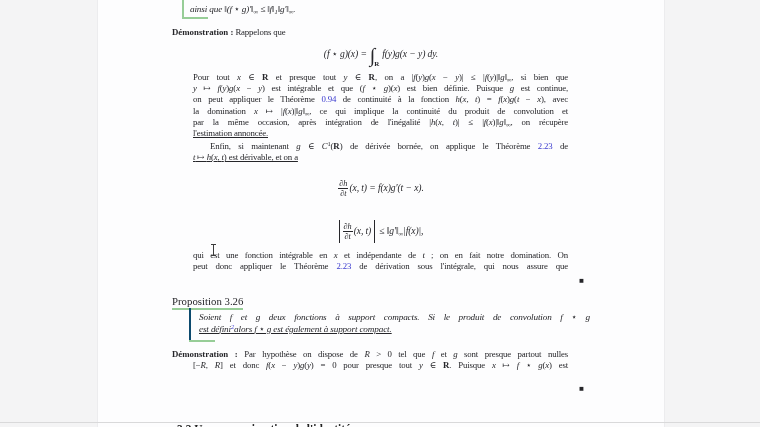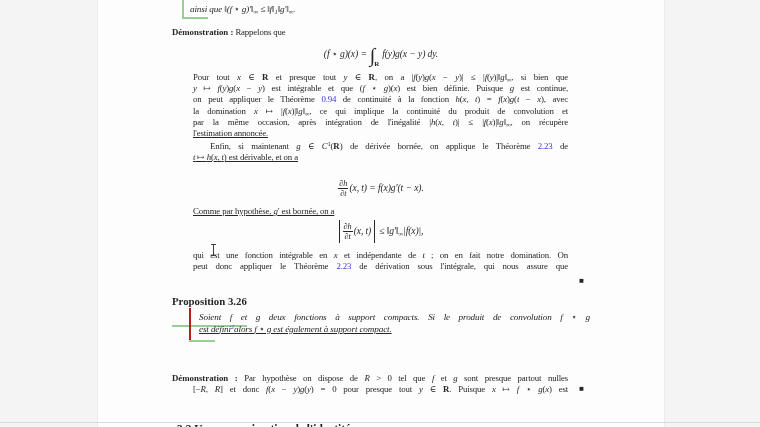--- a/index.html
+++ b/index.html
@@ -22,41 +22,41 @@
   .thm-end{
     position:absolute;left:10px;top:0;
     border-left:2px solid #97cd97;
     padding:3px 4px 4px 6px;font-style:italic;font-size:9.2px;
   }
   .thm-end::after{
     content:'';position:absolute;left:-2px;bottom:-1px;width:26px;height:2px;background:#97cd97;
   }
   .prop-title{position:absolute;left:0;top:295px;letter-spacing:0;}
   .prop-title .tt{
-    display:inline-block;font-weight:bold;font-size:10.8px;
-    border-bottom:2px solid #97cd97;padding-bottom:18px;
+    display:inline-block;font-weight:normal;font-size:10.8px;
+    border-bottom:2px solid #97cd97;padding-bottom:1px;
   }
   .statement{
     position:absolute;left:17px;top:308px;width:401px;box-sizing:border-box;
-    border-left:2px solid #b91c1c;padding:4px 0 6px 8px;
+    border-left:2px solid #0c4a6e;padding:4px 0 6px 8px;
     font-style:italic;font-size:9.2px;
   }
   .statement::after{
     content:'';position:absolute;left:-2px;bottom:-1px;width:26px;height:2px;background:#97cd97;
   }
   .statement .line{line-height:11.6px;height:11.6px;}
   
   .block{position:absolute;left:0;width:418px;box-sizing:border-box;}
   .para{padding:0 22px 0 21px;}
   .line{
     height:11.2px;line-height:11.2px;white-space:nowrap;
     text-align:justify;text-align-last:justify;
   }
   .line.last{text-align-last:left;text-decoration:underline;}
-  .hang .line:first-child{text-indent:-21px;margin-top:24px;}
+  .hang .line:first-child{text-indent:-21px;}
   .indent1 .line:first-child{text-indent:17px;}
   b{letter-spacing:0;}
   sup{font-size:6.5px;vertical-align:3px;line-height:0;}
   sub{font-size:6.5px;vertical-align:-2px;line-height:0;}
   .mlink{color:#3a3ace;cursor:pointer;}
   .qed{position:absolute;right:6px;bottom:1px;font-size:8px;font-style:normal;letter-spacing:0;}
   
   .eq{
     position:absolute;left:0;width:418px;text-align:center;
     font-style:italic;font-size:9.6px;letter-spacing:-0.1px;white-space:nowrap;
@@ -115,23 +115,20 @@
 
     <div class="block para indent1" style="top:141px">
         <div class="line">Enfin, si maintenant <i>g</i> ∈ <i>C</i><sup>1</sup>(<b>R</b>) de dérivée bornée, on applique le Théorème <span class="mlink">2.23</span> de</div>
         <div class="line last"><i>t</i> ↦ <i>h</i>(<i>x</i>, <i>t</i>) est dérivable, et on a</div>
       </div>
 
     <div class="eq" style="top:179px">
       <span class="frac"><span class="num">∂h</span><span class="den">∂t</span></span><span>(x, t) = f(x)g′(t − x).</span>
     </div>
 
-    <div class="block para" style="top:206px">
-      <div class="line last">Comme par hypothèse, <i>g</i>′ est bornée, on a</div>
-    </div>
 
     <div class="eq" style="top:220px">
       <span class="bars"><span class="frac"><span class="num">∂h</span><span class="den">∂t</span></span><span>(x, t)</span></span><span>≤ ‖g′‖<sub>∞</sub>|f(x)|,</span>
     </div>
 
     <div class="block para" style="top:250px;position:absolute">
         <div class="line">qui est une fonction intégrable en <i>x</i> et indépendante de <i>t</i> ; on en fait notre domination. On</div>
         <div class="line">peut donc appliquer le Théorème <span class="mlink">2.23</span> de dérivation sous l'intégrale, qui nous assure que</div>
       </div>
     <span class="qed" style="position:absolute;right:6px;top:276px">■</span>

